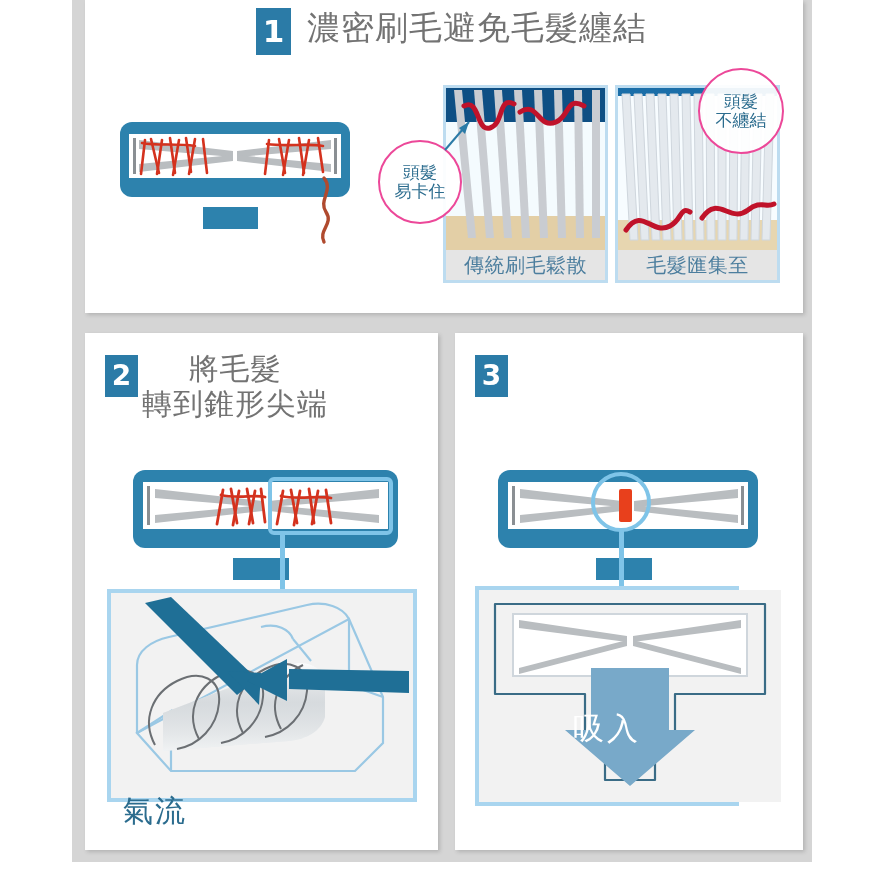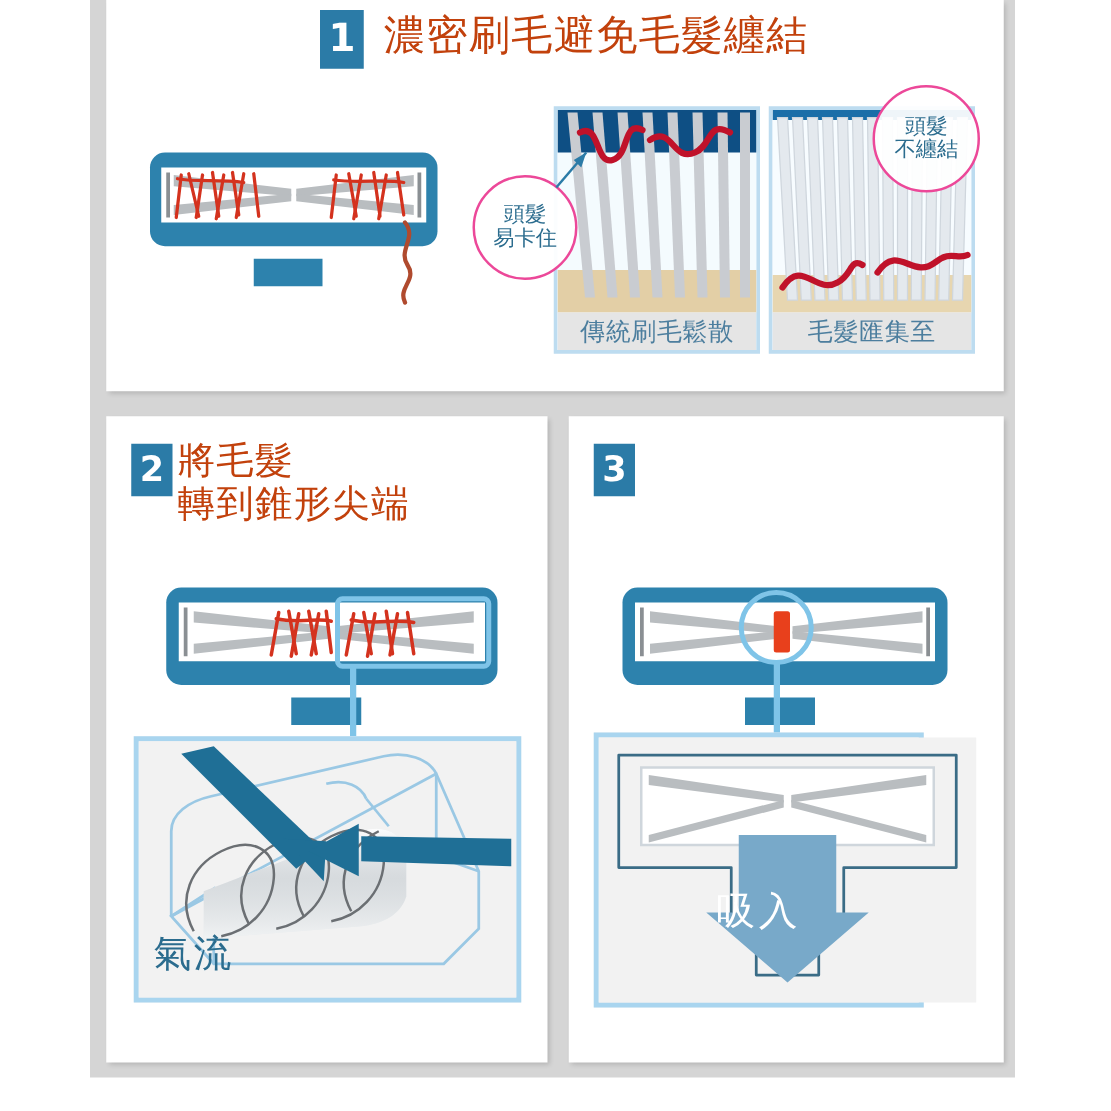--- a/index.html
+++ b/index.html
@@ -27,22 +27,23 @@
 
   
   .headrow{position:absolute;display:flex;align-items:flex-start;}
   .numbox{
     background:#2b7ba7;color:#ffffff;
     display:flex;align-items:center;justify-content:center;
     font-weight:bold;line-height:1;
     flex:0 0 auto;
   }
   .htext{
-    color:#c2410c;letter-spacing:1px;line-height:1.18;
+    color:#737373;letter-spacing:1px;line-height:1.18;
     white-space:pre-line;
+    text-align:center;
   }
   #h1{left:171px;top:8px;}
   #h1 .numbox{width:35px;height:47px;font-size:31px;}
   #h1 .htext{font-size:33px;margin-left:16px;margin-top:1px;}
   #h2{left:20px;top:22px;}
   #h2 .numbox{width:33px;height:42px;font-size:28px;}
   #h2 .htext{font-size:30px;margin-left:4px;margin-top:-4px;}
   #h3{left:20px;top:22px;}
   #h3 .numbox{width:33px;height:42px;font-size:28px;}
   #h3 .htext{font-size:30px;margin-left:14px;margin-top:-4px;}
@@ -83,21 +84,21 @@
     text-align:center;color:#2b6c8e;line-height:1.12;
     white-space:pre-line;
   }
 
   
   .ill-frame{
     position:absolute;border:4px solid #a9d5ef;background:#f2f2f2;
     box-sizing:border-box;
   }
   .ill-label{
-    position:absolute;color:#2b6c8e;font-size:30px;letter-spacing:2px;
+    position:absolute;color:#2b6c8e;font-size:30px;letter-spacing:2px;margin-top:48px;
   }
   .suction-text{
     position:absolute;color:#ffffff;font-size:31px;letter-spacing:3px;
     text-align:center;width:100%;
   }
   .connector{position:absolute;background:#7fc4e8;}
   .hl-box{position:absolute;border:4px solid #7fc4e8;border-radius:6px;box-sizing:border-box;}
   .hl-circle{position:absolute;border:4px solid #7fc4e8;border-radius:50%;box-sizing:border-box;}
   .red-block{position:absolute;background:#e8401c;border-radius:2px;}
 </style>

